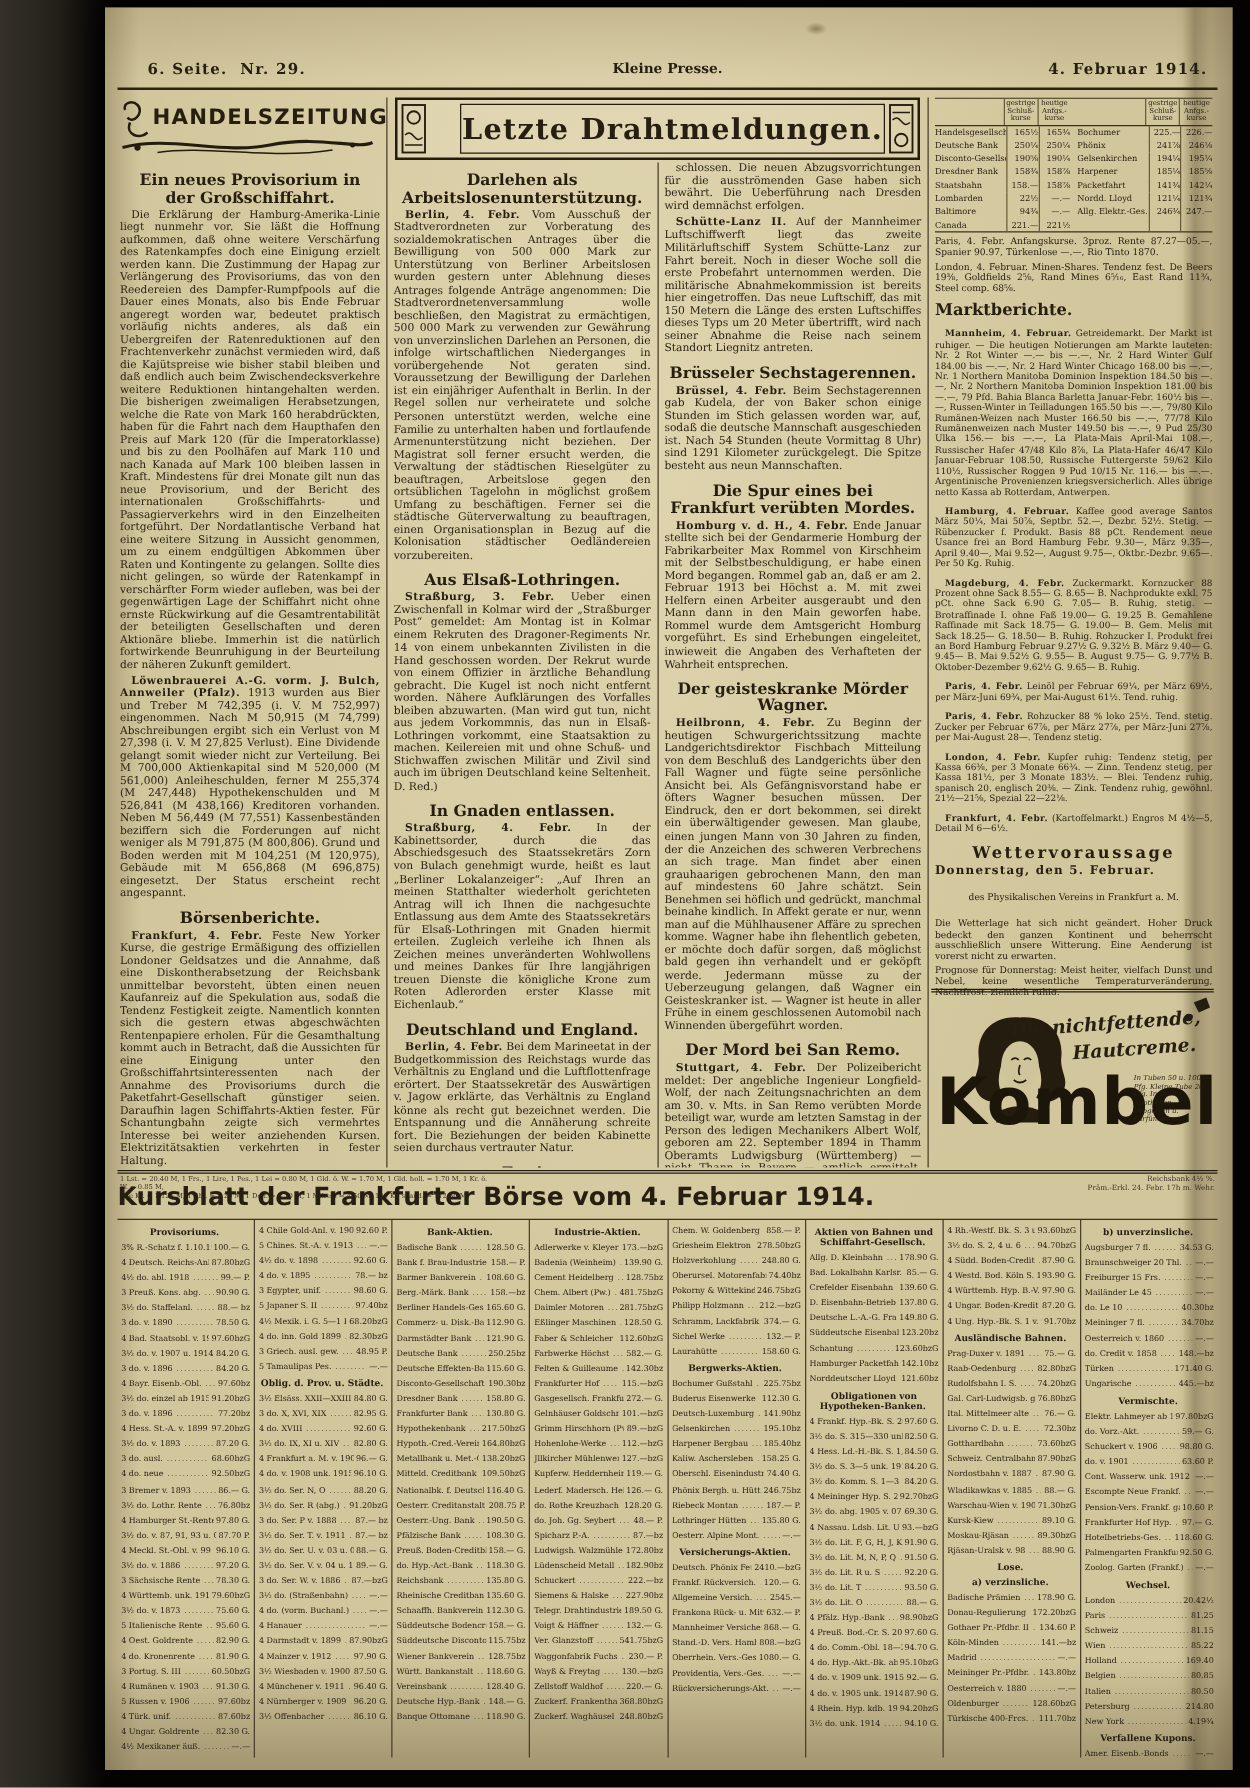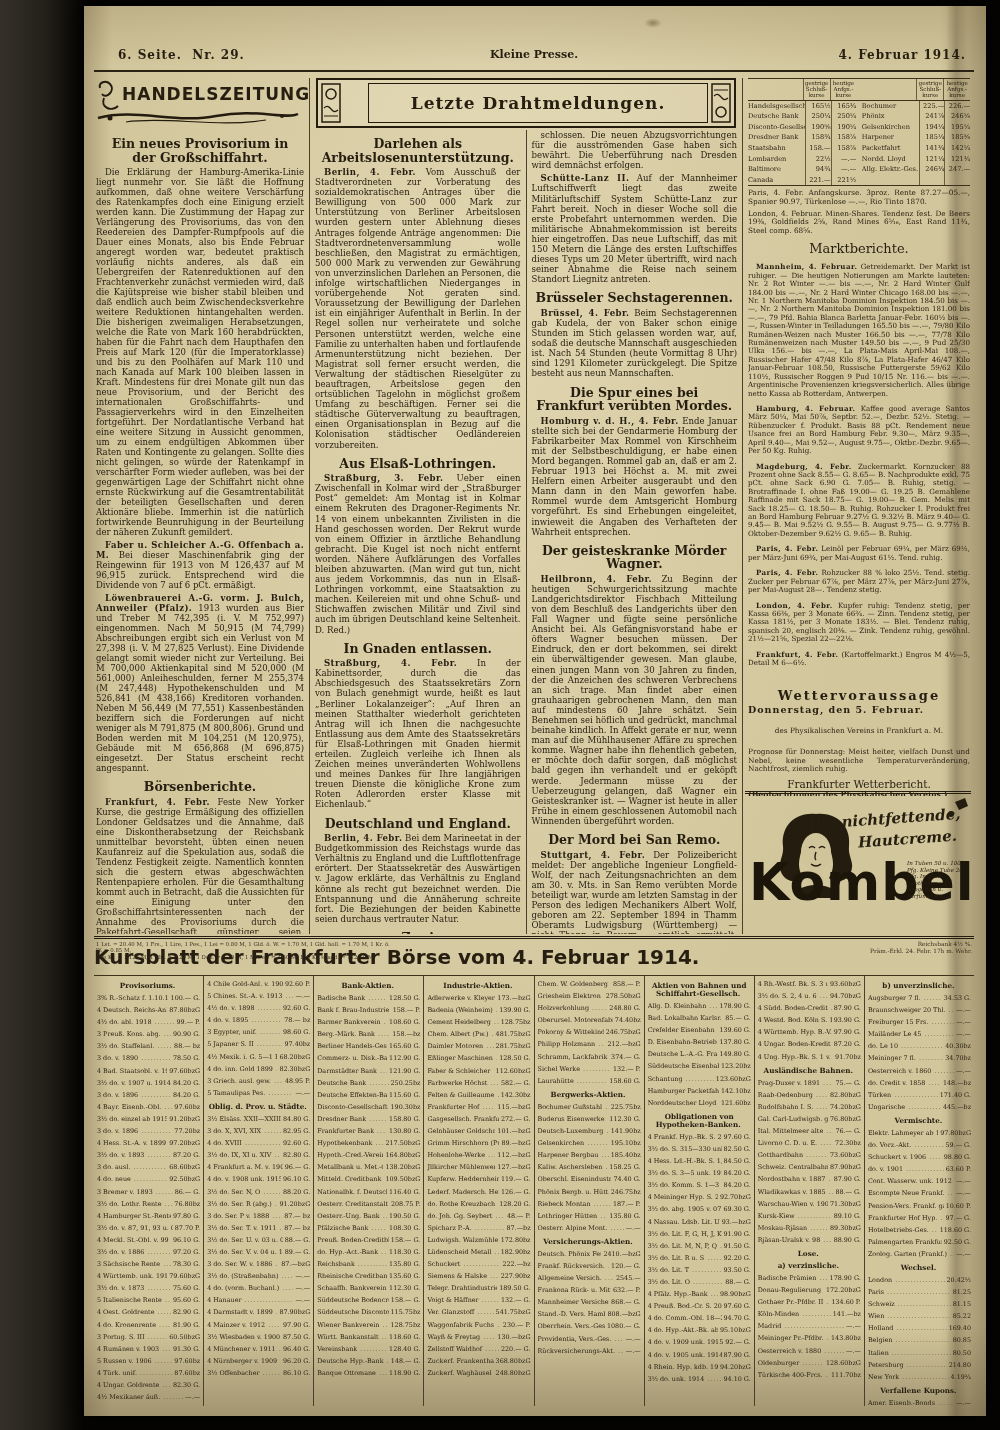--- a/index.html
+++ b/index.html
@@ -44,41 +44,41 @@
   .art-h{font-weight:bold;text-align:center;font-size:12.5px;line-height:13.5px;margin:7px 4px 3px;}
   .art-h:empty{display:none;}
   .art-b{margin:0 0 3px;font-size:8.6px;line-height:10.1px;text-indent:9px;}
   .dl{font-weight:bold;letter-spacing:.4px;}
   .dl:empty{display:none;}
   .lcol .art-b{font-size:8.5px;line-height:10px;}
 
   
   .dm-banner{position:relative;height:46px;margin:4px 6px 2px;border:2px solid #241c0e;background:rgba(255,250,228,.15);}
   .dm-banner .inner{position:absolute;left:26px;right:26px;top:3px;bottom:3px;border:1px solid #241c0e;
-    display:flex;align-items:center;justify-content:center;font-size:17px;font-weight:bold;letter-spacing:1px;margin-left:24px;}
+    display:flex;align-items:center;justify-content:center;font-size:23px;font-weight:bold;letter-spacing:1px;margin-left:24px;}
   .dm-orn{position:absolute;top:2px;bottom:2px;width:22px;}
   .dm-orn.left{left:2px;} .dm-orn.right{right:2px;}
   .dm-cols{display:flex;height:806px;}
   .dm-c{width:213px;padding:0 5px;overflow:hidden;}
   .dm-c1{border-right:1px solid #4a3f28;}
 
   
   .r-flow{position:absolute;top:4px;left:5px;right:3px;bottom:138px;overflow:hidden;}
   .qt{border-top:1px solid #3c321c;border-bottom:1px solid #3c321c;font-size:6.6px;line-height:10.6px;}
   .qt-head{display:flex;border-bottom:1px solid #3c321c;font-size:5.6px;line-height:6.2px;text-align:center;}
   .qt-head .n{width:62px;} .qt-head .v{width:27px;border-left:1px solid #6a5c3a;padding:1px;}
   .qt-head .sp{width:6px;}
   .qt-row{display:flex;}
   .qt-row .n{width:62px;overflow:hidden;white-space:nowrap;}
   .qt-row .v{width:27px;text-align:right;border-left:1px solid #6a5c3a;}
   .qt-row .sp{width:6px;}
   .smallpar{font-size:7.3px;line-height:8.6px;text-align:justify;margin:3px 0;}
-  .sec-h{font-weight:normal;text-align:center;font-size:13px;margin:6px 0 3px;}
+  .sec-h{font-weight:bold;font-size:13px;margin:6px 0 3px;}
   .markt-item{font-size:7.1px;line-height:8.4px;text-align:justify;text-indent:8px;margin-bottom:2px;}
-  .wv-h{font-weight:bold;text-align:center;font-size:13px;letter-spacing:2px;margin:21px 0 1px;}
+  .wv-h{font-weight:bold;text-align:center;font-size:13px;letter-spacing:2px;margin:8px 0 1px;}
   .wv-sub{font-weight:bold;text-align:left;font-size:9.5px;letter-spacing:1px;margin-bottom:2px;}
 
   
   .ad{position:absolute;left:2px;right:2px;bottom:4px;height:130px;border-top:3px double #241c0e;padding-top:6px;}
   .ad-head{position:absolute;left:28px;top:14px;}
   .ad-line1{position:absolute;right:10px;top:16px;font-style:italic;font-size:15px;font-weight:bold;transform:rotate(-4deg);}
   .ad-line2{position:absolute;right:14px;top:36px;font-style:italic;font-size:15px;font-weight:bold;transform:rotate(-4deg);}
   .ad-brand{position:absolute;left:4px;top:58px;font-size:52px;font-weight:bold;letter-spacing:1px;color:#1c150a;font-family:"DejaVu Sans","Liberation Sans",sans-serif;}
   .ad-small{position:absolute;right:2px;top:66px;width:62px;font-size:5.6px;line-height:6.6px;font-style:italic;}
   .ad-corner{position:absolute;right:2px;top:2px;}
@@ -128,24 +128,20 @@
         <div class="hz-title">HANDELSZEITUNG.</div>
       </div>
       <div>
 
           <div class="art">
             <div class="art-h">Ein neues Provisorium in der Großschiffahrt.</div>
             <p class="art-b"> <span>Die Erklärung der Hamburg-Amerika-Linie liegt nunmehr vor. Sie läßt die Hoffnung aufkommen, daß ohne weitere Verschärfung des Ratenkampfes doch eine Einigung erzielt werden kann. Die Zustimmung der Hapag zur Verlängerung des Provisoriums, das von den Reedereien des Dampfer-Rumpfpools auf die Dauer eines Monats, also bis Ende Februar angeregt worden war, bedeutet praktisch vorläufig nichts anderes, als daß ein Uebergreifen der Ratenreduktionen auf den Frachtenverkehr zunächst vermieden wird, daß die Kajütspreise wie bisher stabil bleiben und daß endlich auch beim Zwischendecksverkehre weitere Reduktionen hintangehalten werden. Die bisherigen zweimaligen Herabsetzungen, welche die Rate von Mark 160 herabdrückten, haben für die Fahrt nach dem Haupthafen den Preis auf Mark 120 (für die Imperatorklasse) und bis zu den Poolhäfen auf Mark 110 und nach Kanada auf Mark 100 bleiben lassen in Kraft. Mindestens für drei Monate gilt nun das neue Provisorium, und der Bericht des internationalen Großschiffahrts- und Passagierverkehrs wird in den Einzelheiten fortgeführt. Der Nordatlantische Verband hat eine weitere Sitzung in Aussicht genommen, um zu einem endgültigen Abkommen über Raten und Kontingente zu gelangen. Sollte dies nicht gelingen, so würde der Ratenkampf in verschärfter Form wieder aufleben, was bei der gegenwärtigen Lage der Schiffahrt nicht ohne ernste Rückwirkung auf die Gesamtrentabilität der beteiligten Gesellschaften und deren Aktionäre bliebe. Immerhin ist die natürlich fortwirkende Beunruhigung in der Beurteilung der näheren Zukunft gemildert.</span></p>
           </div>
 
 
-          <div class="art">
-
-            <p class="art-b"><span class="dl">Faber u. Schleicher A.-G. Offenbach a. M.</span> <span>Bei dieser Maschinenfabrik ging der Reingewinn für 1913 von M 126,437 auf M 96,915 zurück. Entsprechend wird die Dividende von 7 auf 6 pCt. ermäßigt.</span></p>
-          </div>
 
           <div class="art">
 
             <p class="art-b"><span class="dl">Löwenbrauerei A.-G. vorm. J. Bulch, Annweiler (Pfalz).</span> <span>1913 wurden aus Bier und Treber M 742,395 (i. V. M 752,997) eingenommen. Nach M 50,915 (M 74,799) Abschreibungen ergibt sich ein Verlust von M 27,398 (i. V. M 27,825 Verlust). Eine Dividende gelangt somit wieder nicht zur Verteilung. Bei M 700,000 Aktienkapital sind M 520,000 (M 561,000) Anleiheschulden, ferner M 255,374 (M 247,448) Hypothekenschulden und M 526,841 (M 438,166) Kreditoren vorhanden. Neben M 56,449 (M 77,551) Kassenbeständen beziffern sich die Forderungen auf nicht weniger als M 791,875 (M 800,806). Grund und Boden werden mit M 104,251 (M 120,975), Gebäude mit M 656,868 (M 696,875) eingesetzt. Der Status erscheint recht angespannt.</span></p>
           </div>
 
           <div class="art">
             <div class="art-h">Börsenberichte.</div>
             <p class="art-b"><span class="dl">Frankfurt, 4. Febr.</span> <span>Feste New Yorker Kurse, die gestrige Ermäßigung des offiziellen Londoner Geldsatzes und die Annahme, daß eine Diskontherabsetzung der Reichsbank unmittelbar bevorsteht, übten einen neuen Kaufanreiz auf die Spekulation aus, sodaß die Tendenz Festigkeit zeigte. Namentlich konnten sich die gestern etwas abgeschwächten Rentenpapiere erholen. Für die Gesamthaltung kommt auch in Betracht, daß die Aussichten für eine Einigung unter den Großschiffahrtsinteressenten nach der Annahme des Provisoriums durch die Paketfahrt-Gesellschaft günstiger seien. Daraufhin lagen Schiffahrts-Aktien fester. Für Schantungbahn zeigte sich vermehrtes Interesse bei weiter anziehenden Kursen. Elektrizitätsaktien verkehrten in fester Haltung.</span></p>
           </div>
@@ -358,20 +354,21 @@
             <p class="markt-item"><span class="dl">Paris, 4. Febr.</span> <span>Rohzucker 88 % loko 25½. Tend. stetig. Zucker per Februar 67⅞, per März 27⅞, per März-Juni 27⅞, per Mai-August 28—. Tendenz stetig.</span></p>
 
             <p class="markt-item"><span class="dl">London, 4. Febr.</span> <span>Kupfer ruhig: Tendenz stetig, per Kassa 66⅜, per 3 Monate 66¾. — Zinn. Tendenz stetig, per Kassa 181½, per 3 Monate 183½. — Blei. Tendenz ruhig, spanisch 20, englisch 20⅜. — Zink. Tendenz ruhig, gewöhnl. 21½—21⅝, Spezial 22—22⅛.</span></p>
 
             <p class="markt-item"><span class="dl">Frankfurt, 4. Febr.</span> <span>(Kartoffelmarkt.) Engros M 4½—5, Detail M 6—6½.</span></p>
           </div>
 
         <div class="wv-h">Wettervoraussage</div>
         <div class="wv-sub">Donnerstag, den 5. Februar.</div>
         <p class="smallpar" style="text-align:center;margin:12px;">des Physikalischen Vereins in Frankfurt a. M.</p>
+        <p class="smallpar">Die Wetterlage hat sich nicht geändert. Hoher Druck bedeckt den ganzen Kontinent und beherrscht ausschließlich unsere Witterung. Eine Aenderung ist vorerst nicht zu erwarten.</p>
         <p class="smallpar">Prognose für Donnerstag: Meist heiter, vielfach Dunst und Nebel, keine wesentliche Temperaturveränderung, Nachtfrost, ziemlich ruhig.</p>
 
         <div class="sec-h" style="font-size:10.5px;margin:4px 0 0;">Frankfurter Wetterbericht.</div>
         <div class="wv-sub" style="font-size:7.8px;letter-spacing:0;">(Beobachtungen des Physikalischen Vereins.)</div>
 
       </div>
 
       <div class="ad">
         <svg class="ad-head" width="86" height="92" viewBox="0 0 86 92">
           <path d="M43 6 C18 4 8 22 10 38 C11 50 4 54 8 64 C12 74 24 76 30 70 C24 60 26 52 28 44 C30 32 36 26 43 26 C50 26 56 32 58 44 C60 52 62 60 56 70 C62 76 74 74 78 64 C82 54 75 50 76 38 C78 22 68 4 43 6 Z" fill="#241c0e"></path>

